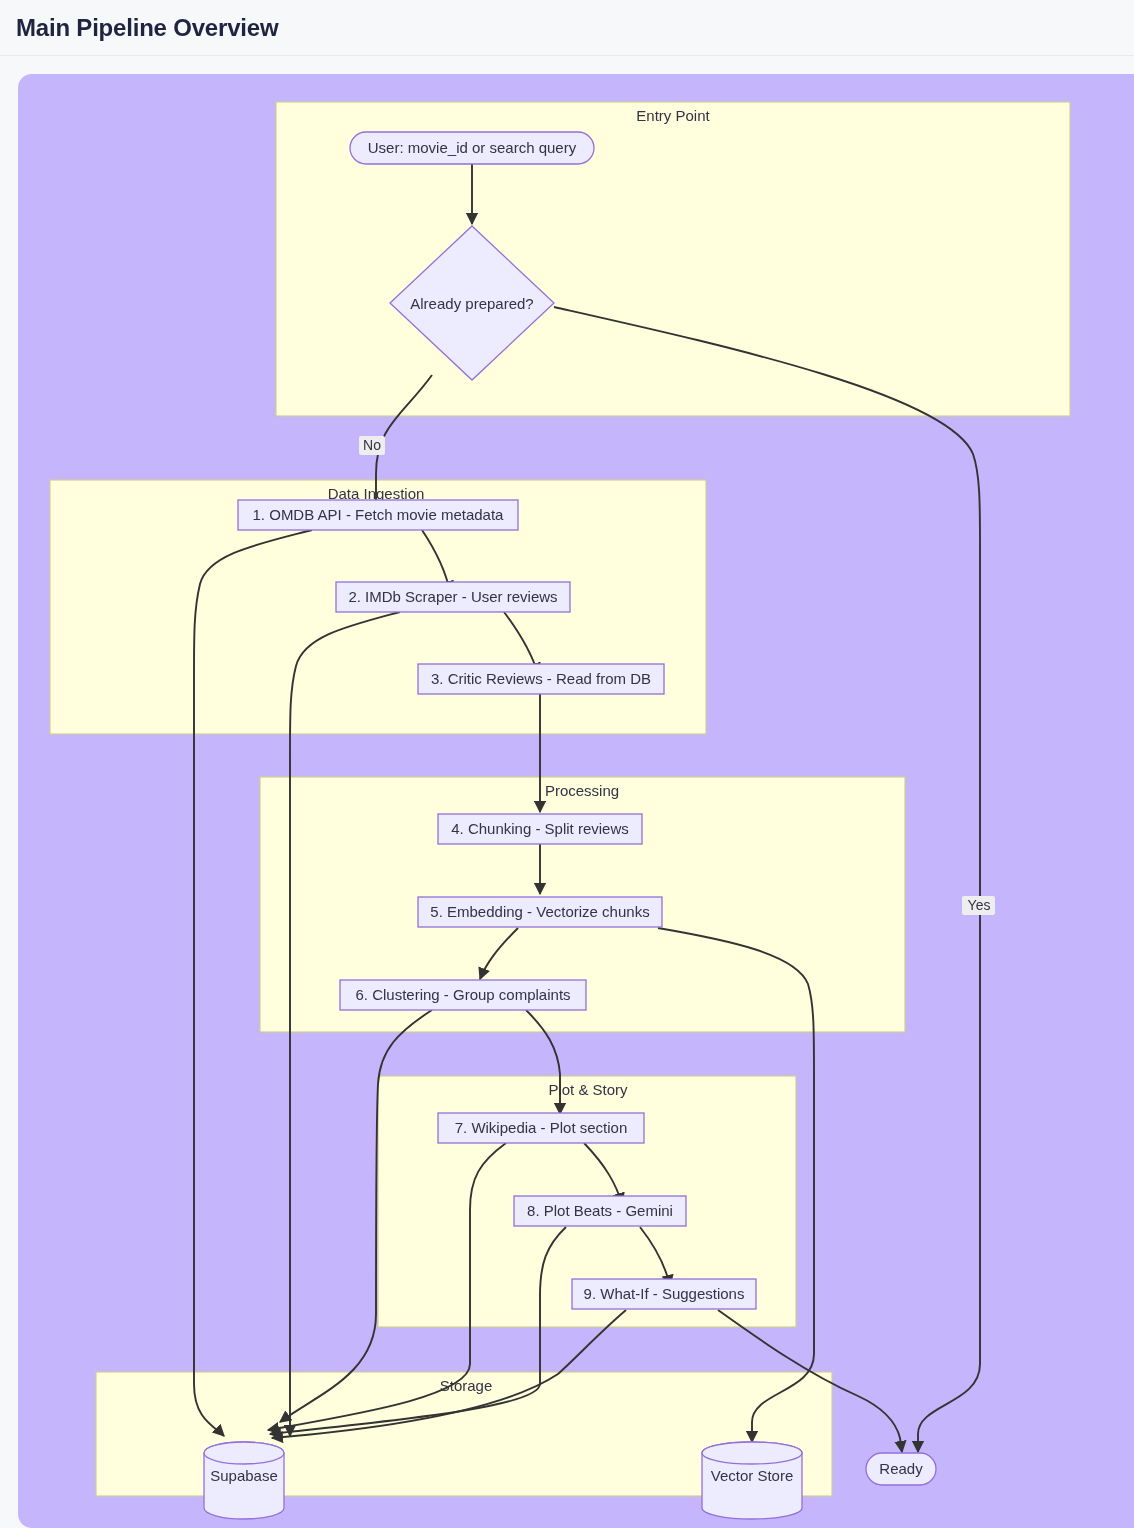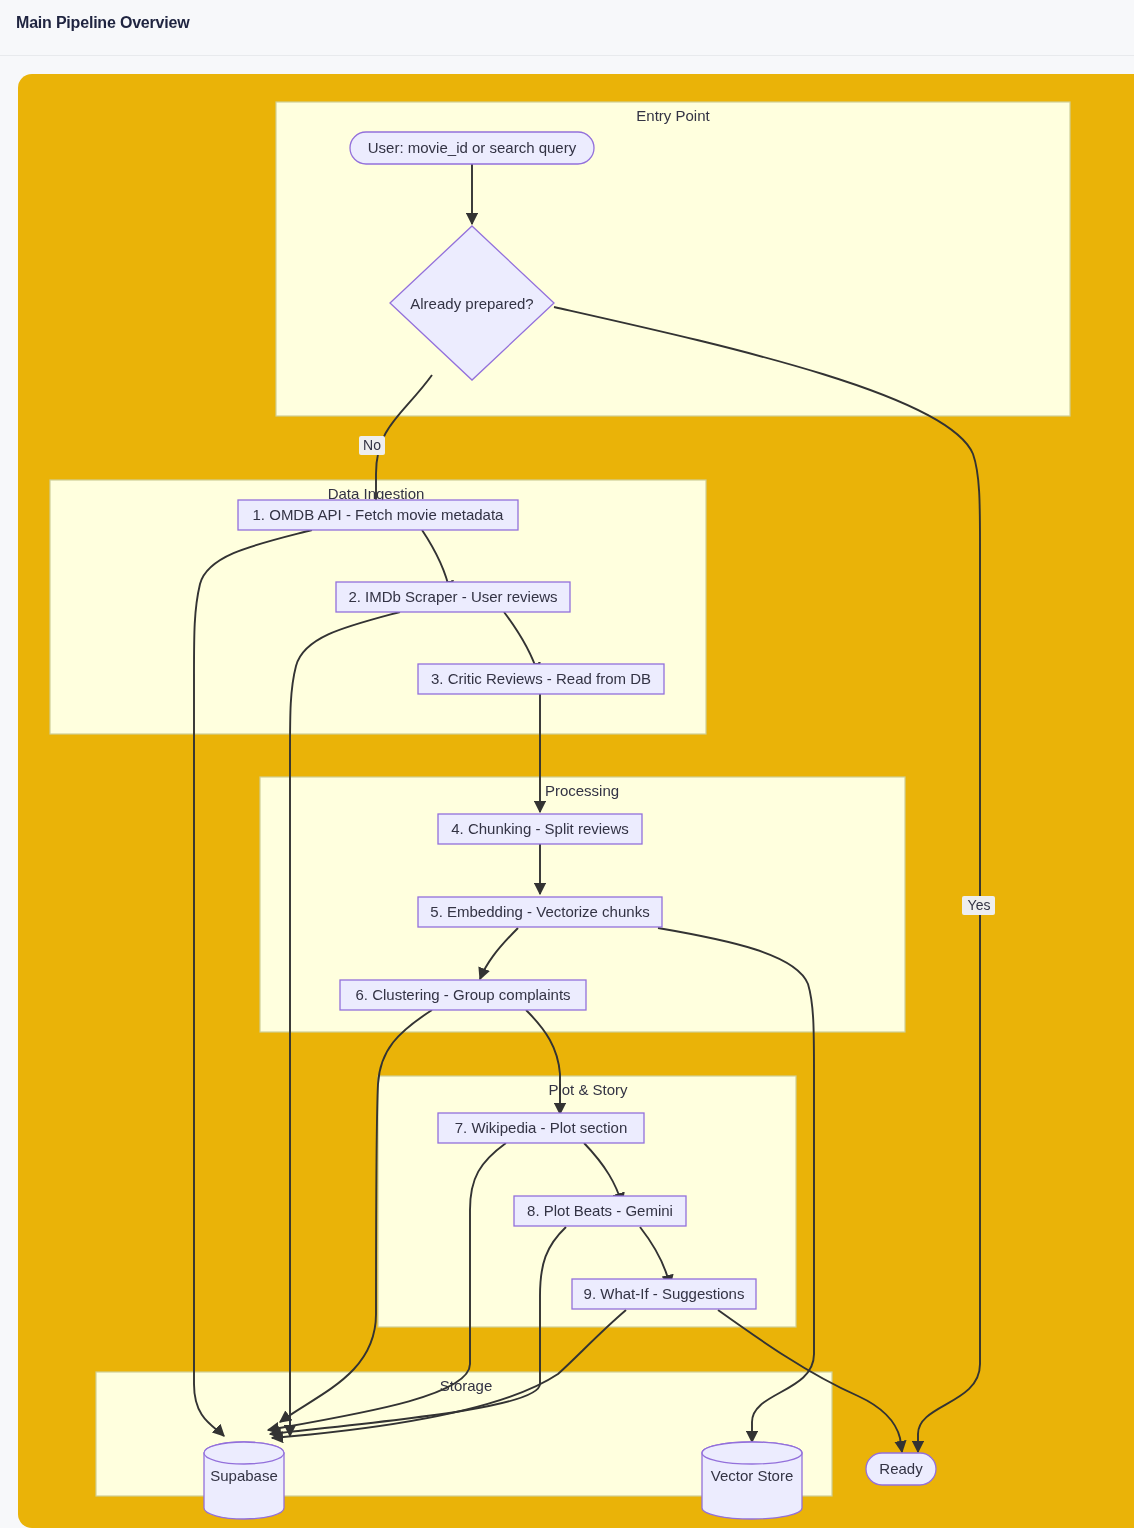--- a/index.html
+++ b/index.html
@@ -22,34 +22,34 @@
     left: 0; top: 0;
     width: 1134px;
     height: 56px;
     background: #f7f8fa;
     border-bottom: 1px solid #e8eaed;
     box-sizing: border-box;
   }
   #page-title {
     position: absolute;
     left: 16px; top: 14px;
-    font-size: 16px;
+    font-size: 24px;
     font-weight: bold;
     color: #1f2440;
     letter-spacing: -0.2px;
     white-space: nowrap;
   }
   
   #diagram-card {
     position: absolute;
     left: 18px;
     top: 74px;
     width: 1116px;
     height: 1454px;
-    background: #eab308;
+    background: #c4b5fd;
     border-top-left-radius: 14px;
     border-bottom-left-radius: 14px;
     box-sizing: border-box;
   }
   #diagram-svg {
     position: absolute;
     left: 0; top: 0;
   }
   
   .cluster-label,

